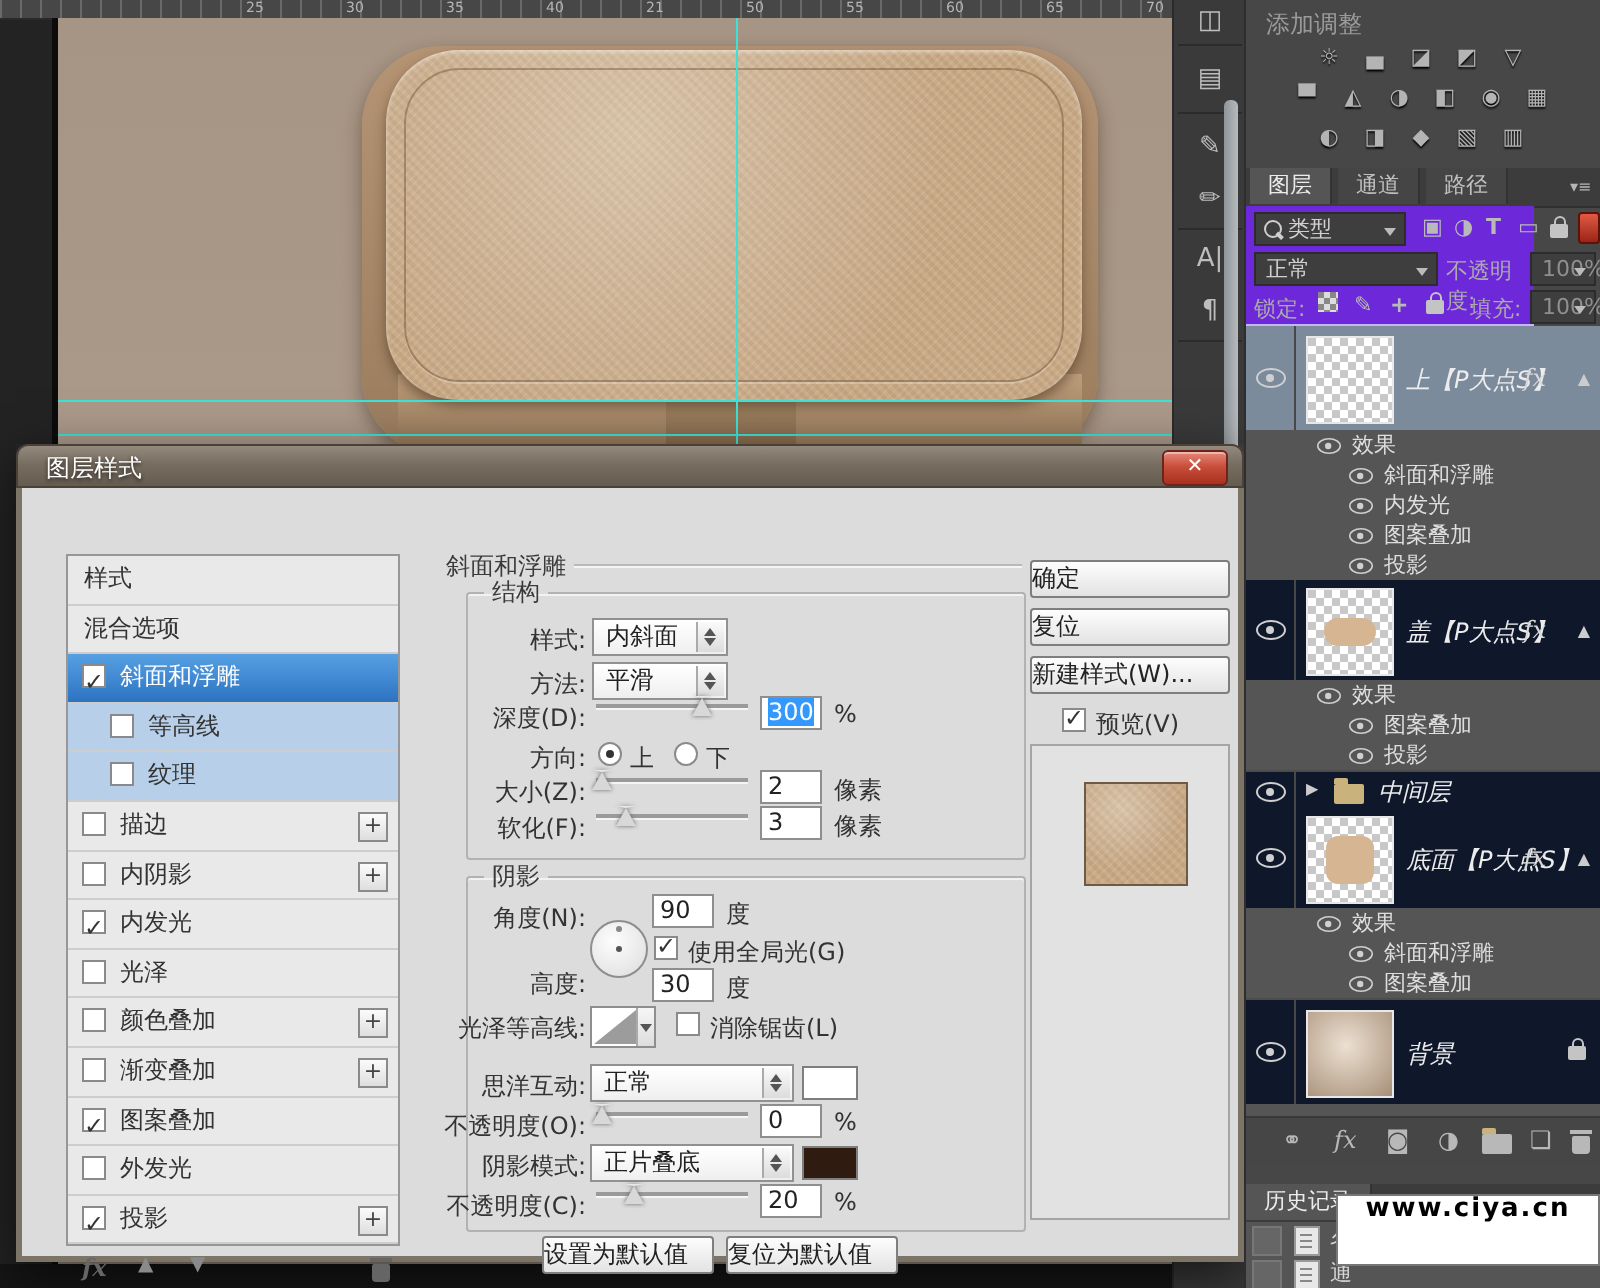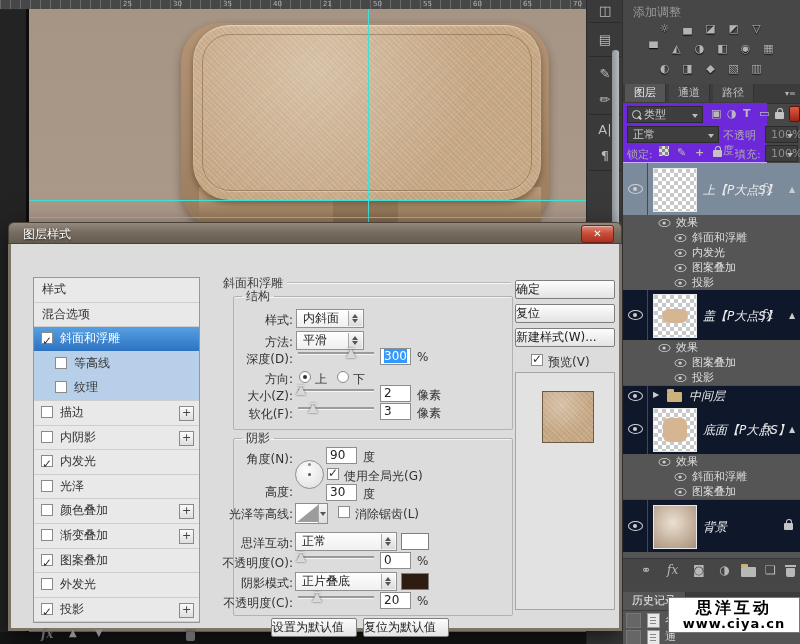--- a/index.html
+++ b/index.html
@@ -515,17 +515,16 @@
         </div>
       <div class="histrow" style="top:17px">
           <span class="histsel"></span>
           <span class="docic"></span>
           <span style="position:absolute;left:42px">通</span>
         </div>
     </div>
   </div>
 
   <div class="abs watermark">
-    <div class="wm1">思洋互动</div>
     <div class="wm2">www.ciya.cn</div>
   </div>
 
 </div>
 
 </body></html>

